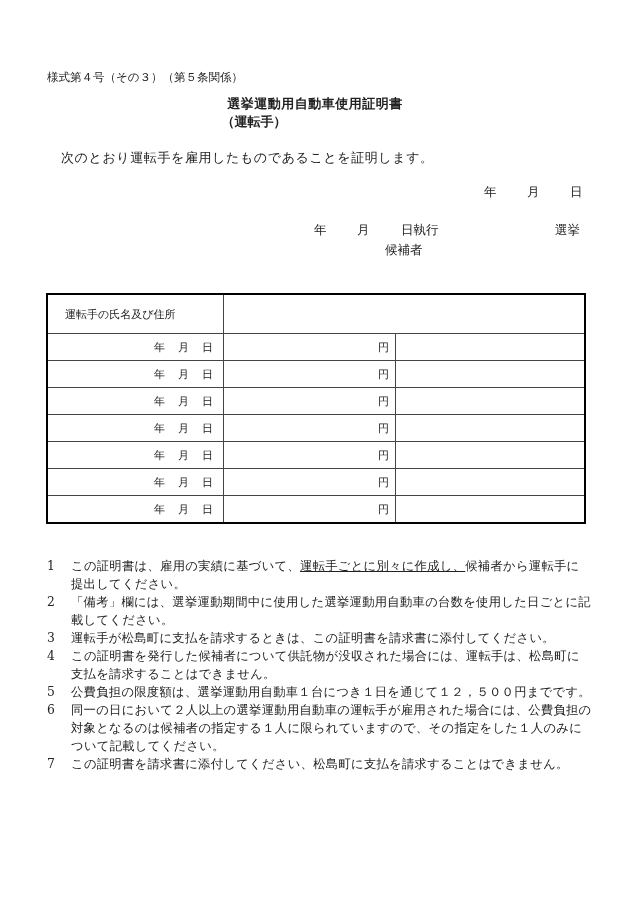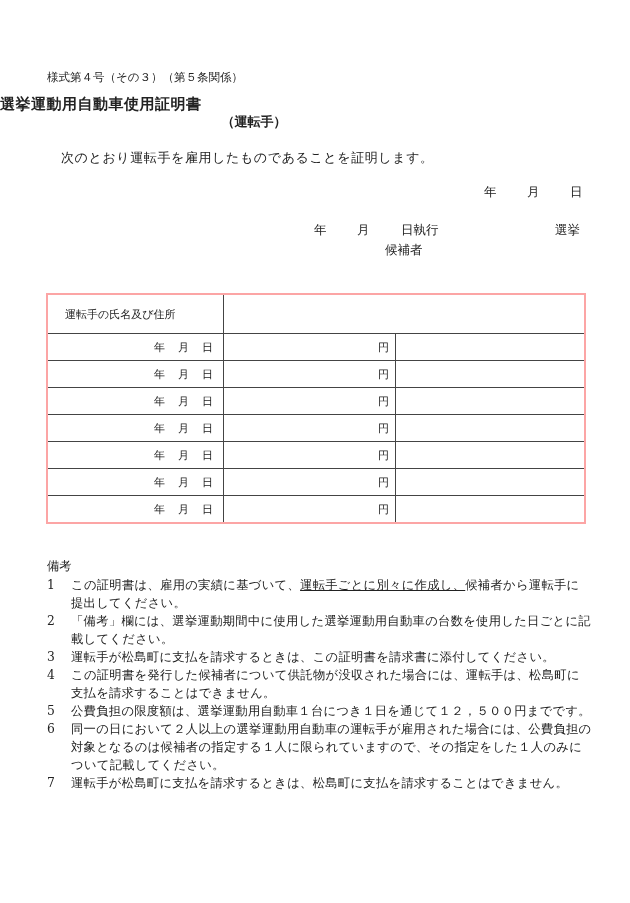--- a/index.html
+++ b/index.html
@@ -1,28 +1,28 @@
 <!DOCTYPE html>
 <html><head>
 <meta charset="utf-8">
 <style>
   html, body { margin: 0; padding: 0; background: #ffffff; }
   body { width: 630px; height: 903px; position: relative; overflow: hidden;
          font-family: "DejaVu Serif", "Liberation Serif", serif; color: #222; }
   .abs { position: absolute; white-space: nowrap; }
   .form-no { left: 47px; top: 70px; font-size: 11.5px; }
-  .title { left: 0; width: 630px; top: 95px; font-size: 15px; font-weight: bold; letter-spacing: 0.5px; }
+  .title { left: 0; width: 630px; text-align: center; top: 95px; font-size: 13px; font-weight: bold; letter-spacing: 0.5px; }
   .subtitle { left: 0; width: 508px; text-align: center; top: 113px; font-size: 13px; font-weight: bold; }
   .intro { left: 61px; top: 149px; font-size: 13px; letter-spacing: 0.6px; }
   .date-line { top: 184px; font-size: 12.5px; }
   .exec-line { top: 222px; font-size: 12.5px; }
   .candidate { left: 385px; top: 242px; font-size: 12.5px; font-family: Liberation Serif, serif; }
 
   table.form { position: absolute; left: 46px; top: 293px; width: 540px;
-               border-collapse: collapse; border: 2px solid #fca5a5; font-size: 11px; font-family: Liberation Serif, serif; }
+               border-collapse: collapse; border: 2px solid #000000; font-size: 11px; font-family: Liberation Serif, serif; }
   table.form td { border: 1px solid #444; padding: 0; height: 26px; }
   table.form tr.name-row td { height: 38px; }
   table.form td.c1 { width: 158px; }
   table.form td.c2 { width: 165px; }
   .name-label { padding-left: 17px !important; text-align: left; }
   .hdr { text-align: center; }
   .date-cell { text-align: right; padding-right: 10px !important; border-radius: 6px; }
   .date-cell span { display: inline-block; margin-left: 13px; }
   .yen-cell { text-align: right; padding-right: 6px !important; }
 
@@ -93,21 +93,20 @@
   </tr>
   <tr>
     <td class="c1 date-cell"><span>年</span><span>月</span><span>日</span></td>
     <td class="c2 yen-cell">円</td>
     <td></td>
   </tr>
 </tbody>
   </table>
 
 <div class="notes">
-  <div class="head">備考</div>
   <div class="note">
     <span class="num">1</span>
     <span class="txt"><span>この証明書は、雇用の実績に基づいて、</span><span class="ul">運転手ごとに別々に作成し、</span><span>候補者から運転手に提出してください。</span></span>
   </div>
   <div class="note">
     <span class="num">2</span>
     <span class="txt">「備考」欄には、選挙運動期間中に使用した選挙運動用自動車の台数を使用した日ごとに記載してください。</span>
   </div>
   <div class="note">
     <span class="num">3</span>
@@ -120,15 +119,15 @@
   <div class="note">
     <span class="num">5</span>
     <span class="txt">公費負担の限度額は、選挙運動用自動車１台につき１日を通じて１２，５００円までです。</span>
   </div>
   <div class="note">
     <span class="num">6</span>
     <span class="txt">同一の日において２人以上の選挙運動用自動車の運転手が雇用された場合には、公費負担の対象となるのは候補者の指定する１人に限られていますので、その指定をした１人のみについて記載してください。</span>
   </div>
   <div class="note">
     <span class="num">7</span>
-    <span class="txt">運転手が松島町に支払を請求するときは、松島町に支払を請求することはできません。</span>
+    <span class="txt">この証明書を請求書に添付してください、松島町に支払を請求することはできません。</span>
   </div>
 </div>
 
 </body></html>

